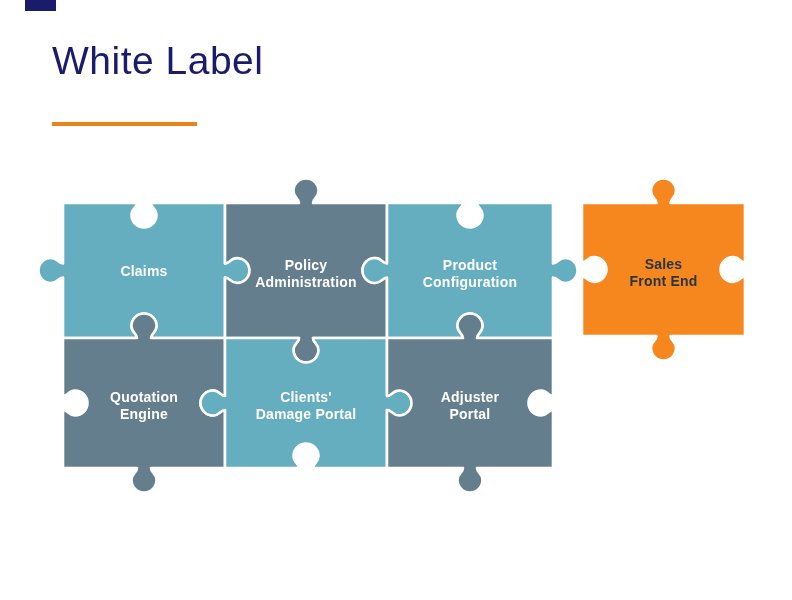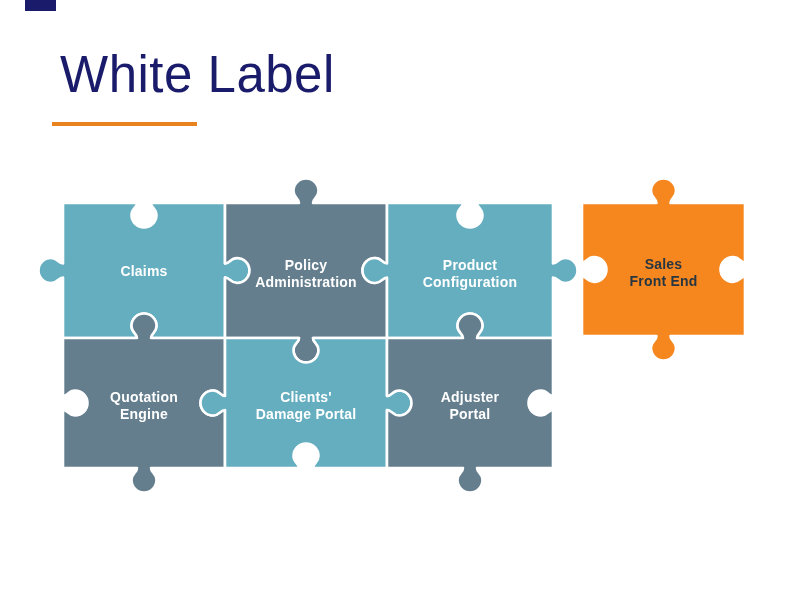--- a/index.html
+++ b/index.html
@@ -22,22 +22,22 @@
     left: 25px;
     top: 0;
     width: 31px;
     height: 11px;
     background: var(--navy, #1a1b6b);
   }
   .title {
     position: absolute;
     left: 52px;
     top: 41px;
-    margin: 8px;
-    font-size: 51px;
+    margin: 0;
+    font-size: 39px;
     line-height: 1;
     font-weight: 400;
     color: var(--navy, #1a1b6b);
     letter-spacing: 0.5px;
     white-space: nowrap;
   }
   .title-underline {
     position: absolute;
     left: 52px;
     top: 122px;

